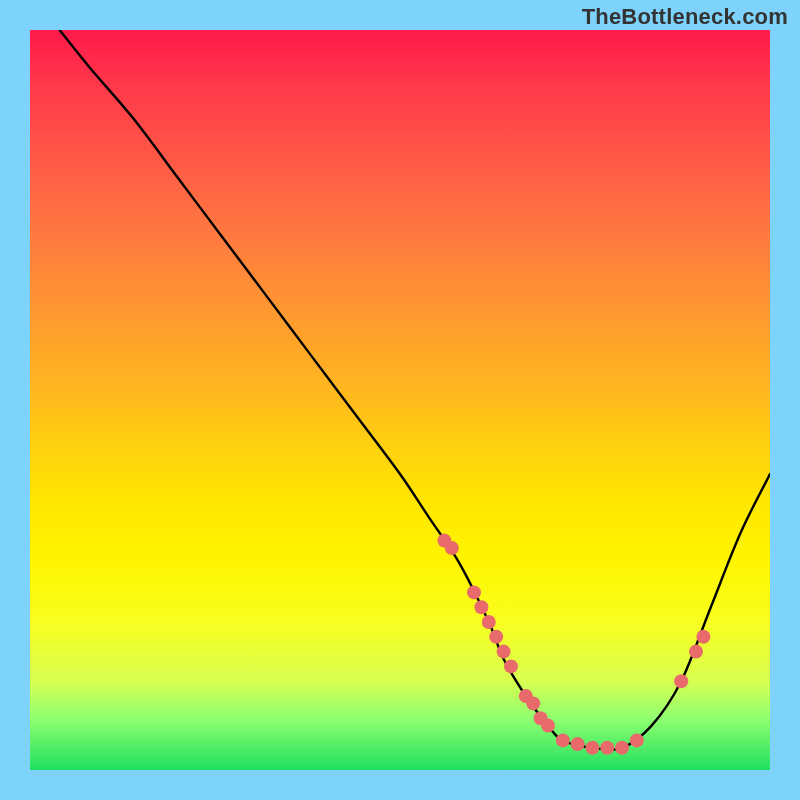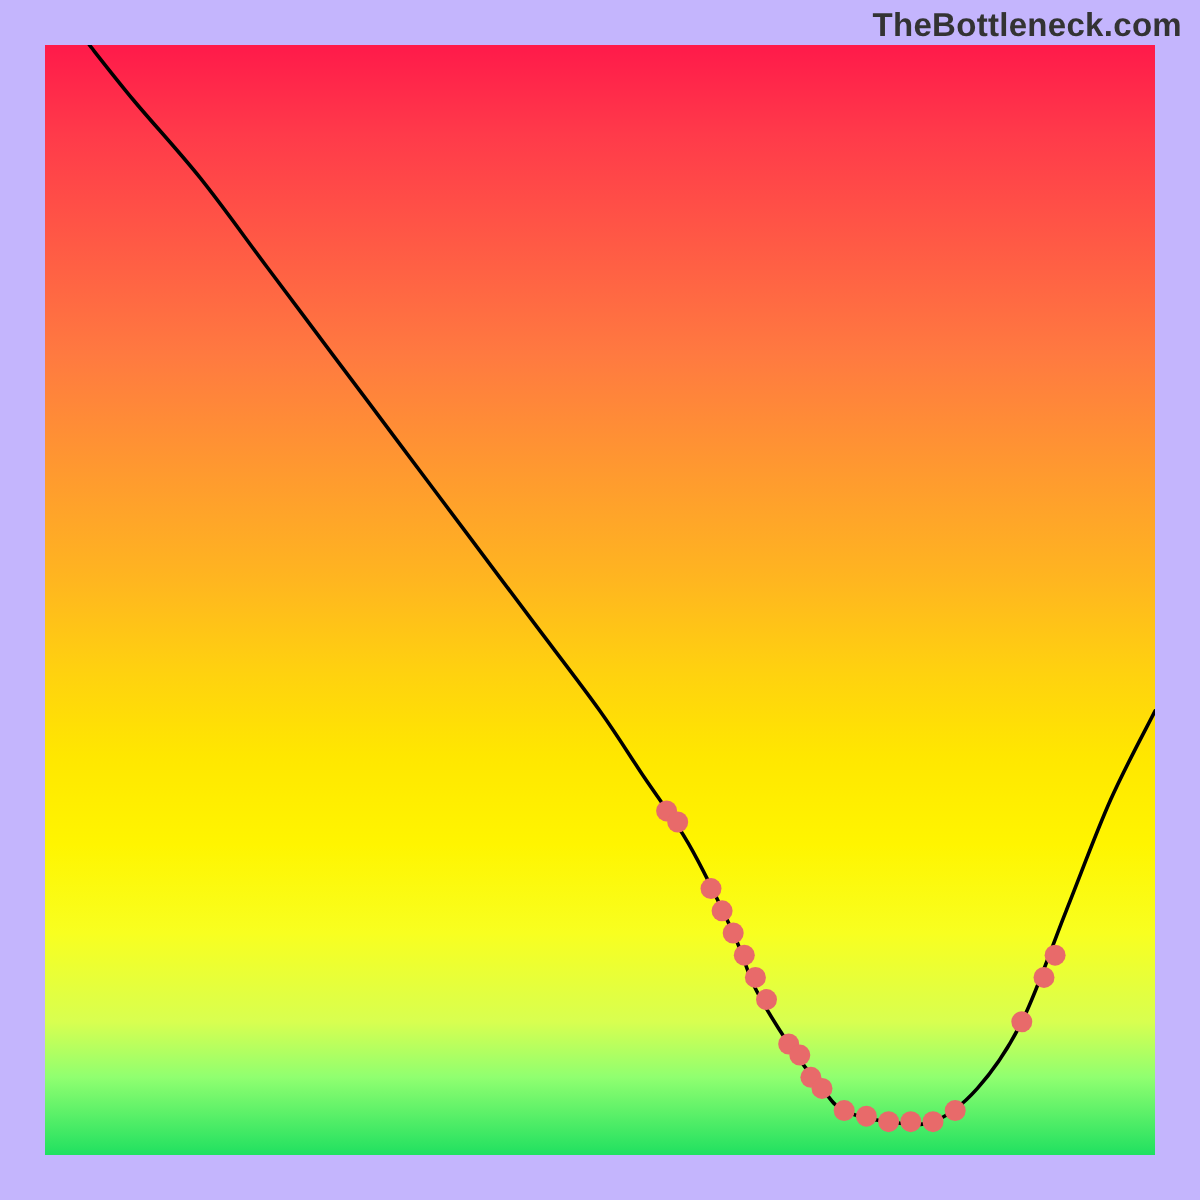--- a/index.html
+++ b/index.html
@@ -1,21 +1,21 @@
 <!DOCTYPE html>
 <html><head>
 <meta charset="utf-8">
 <style>
   * { margin: 0; padding: 0; box-sizing: border-box; }
   html, body { width: 800px; height: 800px; background: #000; overflow: hidden; }
   .canvas {
     position: relative;
     width: 800px;
     height: 800px;
-    background: #c4b5fd;
+    background: #7dd3fc;
   }
   .plot-area {
     position: absolute;
     left: 30px;
     top: 30px;
     width: 740px;
     height: 740px;
     overflow: hidden;
   }
   .gradient {

